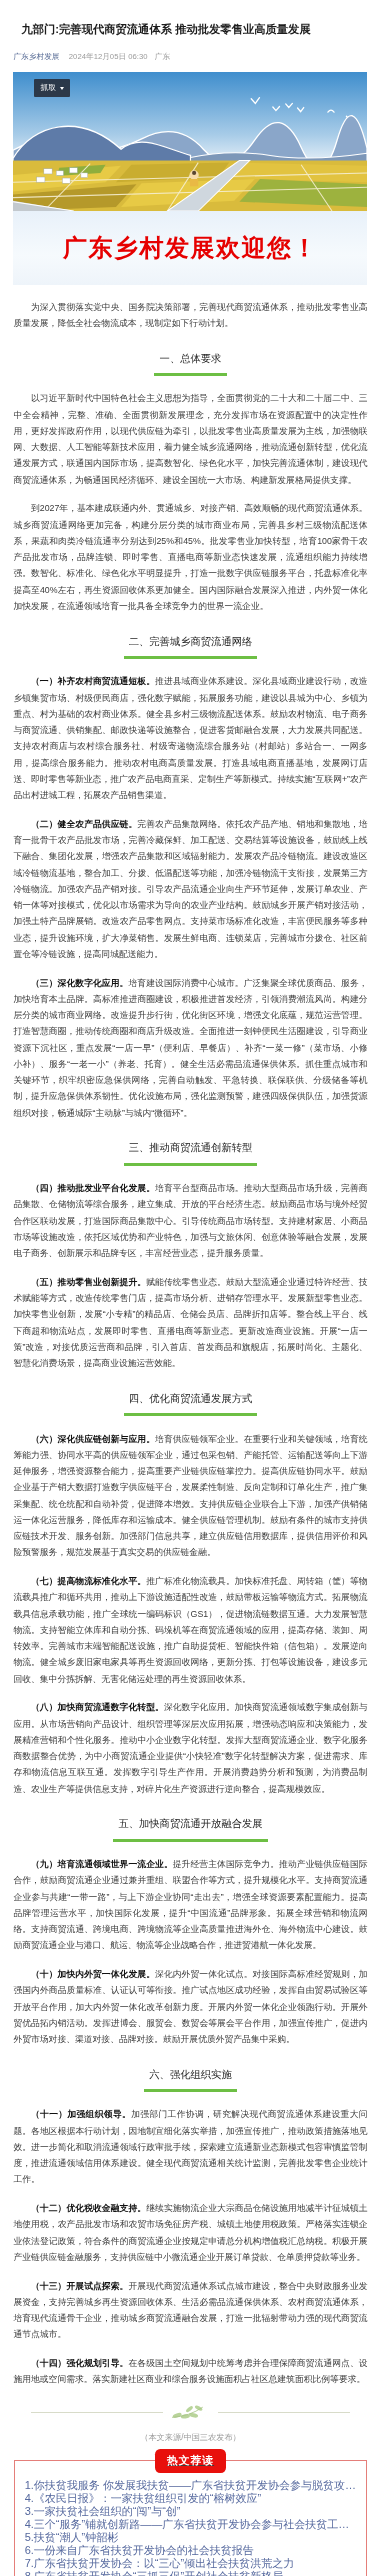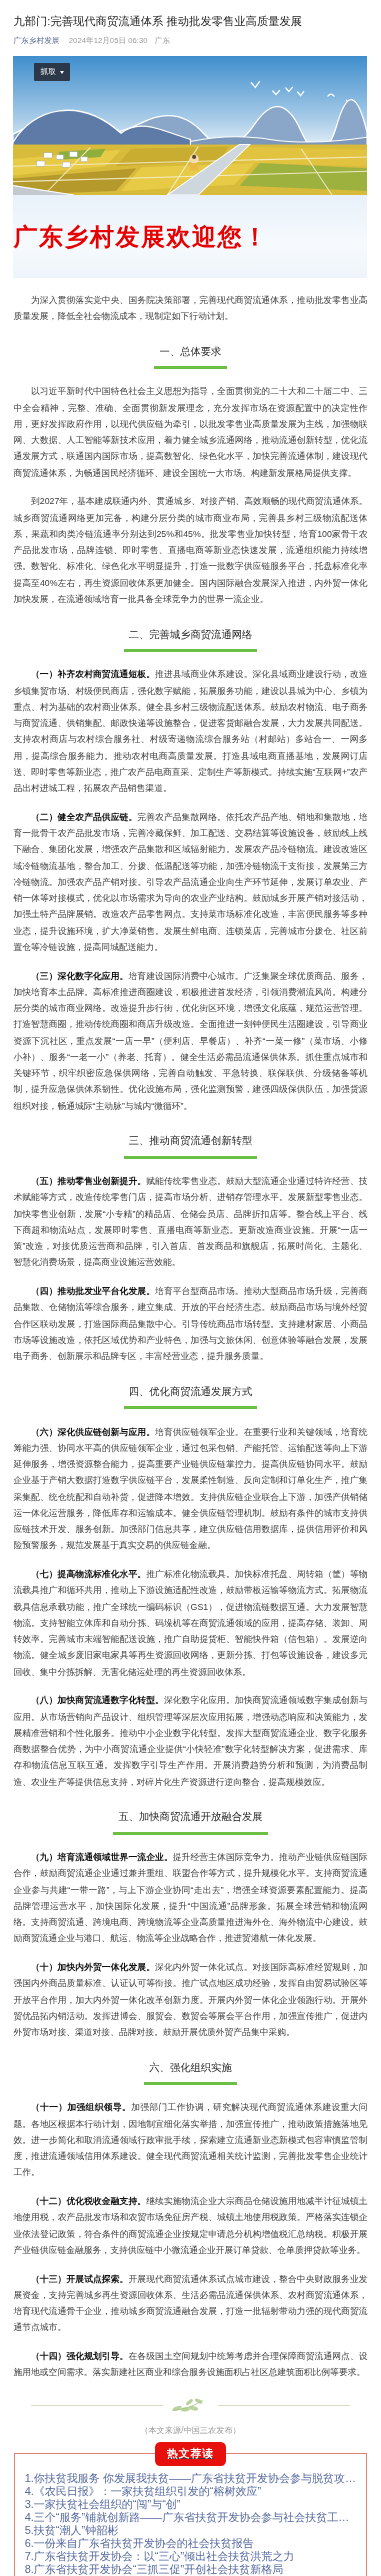--- a/index.html
+++ b/index.html
@@ -1,34 +1,34 @@
 <!DOCTYPE html>
 <html style="font-size:8.2px"><head>
 <meta charset="utf-8">
 <style>
   html,body{margin:0;padding:0;background:#ffffff;}
   body{font-family:"Liberation Sans","DejaVu Sans",sans-serif;color:#3c3c3c;}
   .page{width:381px;margin:0 auto;background:#fff;min-height:3105px;position:relative;}
 
   
-  .title{font-size:11.3px;line-height:1.45;font-weight:400;color:#1d1d1d;margin:0;padding:13.4px 13.4px 5.2px;}
+  .title{font-size:11.3px;line-height:1.45;font-weight:700;color:#1d1d1d;margin:8px;padding:13.4px 13.4px 5.2px;}
   .meta{padding:1px 13.4px 7.2px;font-size:7.7px;}
   .meta .acct{color:#576b95;margin-right:7.2px;}
   .meta .when,.meta .where{color:#9b9b9b;margin-right:5.2px;}
 
   
   .hero{position:relative;width:354px;height:139px;margin:3.1px 13.4px 0;overflow:hidden;}
   .hero svg{display:block;width:100%;height:100%;}
   .grab-btn{position:absolute;top:7.2px;left:21px;background:rgba(38,42,53,.88);color:#fff;
     font-size:7.7px;padding:3.6px 6.2px;border-radius:1px;display:flex;align-items:center;gap:4.1px;cursor:pointer;}
   .grab-btn .caret{width:0;height:0;border-left:2.6px solid transparent;border-right:2.6px solid transparent;border-top:3.1px solid #fff;}
 
   
-  .welcome{width:354px;height:83px;margin:0 13.4px;background:linear-gradient(180deg,#e8f1fa 0%,#f6fafd 60%,#eef4fa 100%);
-    display:flex;align-items:center;justify-content:flex-start;}
+  .welcome{width:354px;height:74px;margin:0 13.4px;background:linear-gradient(180deg,#e8f1fa 0%,#f6fafd 60%,#eef4fa 100%);
+    display:flex;align-items:center;justify-content:center;}
   .welcome span{color:#e60000;font-size:24px;font-weight:900;letter-spacing:1.5px;}
 
   
   .article{padding:13.4px 13.4px 0;font-size:8.8px;line-height:1.85;color:#3a3a3a;text-align:justify;}
   .para{margin:0 0 12.4px;text-indent:2em;}
   .para b{color:#111;}
   .sec-head-wrap{text-align:center;margin:17.5px 0 14.4px;text-indent:0;}
   .sec-head{display:inline-block;font-size:10.3px;font-weight:400;color:#1f1f1f;
     padding:0 5.2px 5.2px;border-bottom:3.6px solid #6dbf44;margin:0;}
 
@@ -130,22 +130,22 @@
     <p class="para">为深入贯彻落实党中央、国务院决策部署，完善现代商贸流通体系，推动批发零售业高质量发展，降低全社会物流成本，现制定如下行动计划。</p>
 
   <div class="sec-head-wrap"><h2 class="sec-head">一、总体要求</h2></div>
       <p class="para"><span>以习近平新时代中国特色社会主义思想为指导，全面贯彻党的二十大和二十届二中、三中全会精神，完整、准确、全面贯彻新发展理念，充分发挥市场在资源配置中的决定性作用，更好发挥政府作用，以现代供应链为牵引，以批发零售业高质量发展为主线，加强物联网、大数据、人工智能等新技术应用，着力健全城乡流通网络，推动流通创新转型，优化流通发展方式，联通国内国际市场，提高数智化、绿色化水平，加快完善流通体制，建设现代商贸流通体系，为畅通国民经济循环、建设全国统一大市场、构建新发展格局提供支撑。</span></p>
       <p class="para"><span>到2027年，基本建成联通内外、贯通城乡、对接产销、高效顺畅的现代商贸流通体系。城乡商贸流通网络更加完备，构建分层分类的城市商业布局，完善县乡村三级物流配送体系，果蔬和肉类冷链流通率分别达到25%和45%。批发零售业加快转型，培育100家骨干农产品批发市场，品牌连锁、即时零售、直播电商等新业态快速发展，流通组织能力持续增强。数智化、标准化、绿色化水平明显提升，打造一批数字供应链服务平台，托盘标准化率提高至40%左右，再生资源回收体系更加健全。国内国际融合发展深入推进，内外贸一体化加快发展，在流通领域培育一批具备全球竞争力的世界一流企业。</span></p>
       <div class="sec-head-wrap"><h2 class="sec-head">二、完善城乡商贸流通网络</h2></div>
       <p class="para"><b>（一）补齐农村商贸流通短板。</b><span>推进县域商业体系建设。深化县域商业建设行动，改造乡镇集贸市场、村级便民商店，强化数字赋能，拓展服务功能，建设以县城为中心、乡镇为重点、村为基础的农村商业体系。健全县乡村三级物流配送体系。鼓励农村物流、电子商务与商贸流通、供销集配、邮政快递等设施整合，促进客货邮融合发展，大力发展共同配送。支持农村商店与农村综合服务社、村级寄递物流综合服务站（村邮站）多站合一、一网多用，提高综合服务能力。推动农村电商高质量发展。打造县域电商直播基地，发展网订店送、即时零售等新业态，推广农产品电商直采、定制生产等新模式。持续实施“互联网+”农产品出村进城工程，拓展农产品销售渠道。</span></p>
       <p class="para"><b>（二）健全农产品供应链。</b><span>完善农产品集散网络。依托农产品产地、销地和集散地，培育一批骨干农产品批发市场，完善冷藏保鲜、加工配送、交易结算等设施设备，鼓励线上线下融合、集团化发展，增强农产品集散和区域辐射能力。发展农产品冷链物流。建设改造区域冷链物流基地，整合加工、分拨、低温配送等功能，加强冷链物流干支衔接，发展第三方冷链物流。加强农产品产销对接。引导农产品流通企业向生产环节延伸，发展订单农业、产销一体等对接模式，优化以市场需求为导向的农业产业结构。鼓励城乡开展产销对接活动，加强土特产品牌展销。改造农产品零售网点。支持菜市场标准化改造，丰富便民服务等多种业态，提升设施环境，扩大净菜销售。发展生鲜电商、连锁菜店，完善城市分拨仓、社区前置仓等冷链设施，提高同城配送能力。</span></p>
       <p class="para"><b>（三）深化数字化应用。</b><span>培育建设国际消费中心城市。广泛集聚全球优质商品、服务，加快培育本土品牌。高标准推进商圈建设，积极推进首发经济，引领消费潮流风尚。构建分层分类的城市商业网络。改造提升步行街，优化街区环境，增强文化底蕴，规范运营管理。打造智慧商圈，推动传统商圈和商店升级改造。全面推进一刻钟便民生活圈建设，引导商业资源下沉社区，重点发展“一店一早”（便利店、早餐店）、补齐“一菜一修”（菜市场、小修小补）、服务“一老一小”（养老、托育）。健全生活必需品流通保供体系。抓住重点城市和关键环节，织牢织密应急保供网络，完善自动触发、平急转换、联保联供、分级储备等机制，提升应急保供体系韧性。优化设施布局，强化监测预警，建强四级保供队伍，加强货源组织对接，畅通城际“主动脉”与城内“微循环”。</span></p>
       <div class="sec-head-wrap"><h2 class="sec-head">三、推动商贸流通创新转型</h2></div>
+      <p class="para"><b>（四）推动批发业平台化发展。</b><span>培育平台型商品市场。推动大型商品市场升级，完善商品集散、仓储物流等综合服务，建立集成、开放的平台经济生态。鼓励商品市场与境外经贸合作区联动发展，打造国际商品集散中心。引导传统商品市场转型。支持建材家居、小商品市场等设施改造，依托区域优势和产业特色，加强与文旅休闲、创意体验等融合发展，发展电子商务、创新展示和品牌专区，丰富经营业态，提升服务质量。</span></p>
       <p class="para"><b>（五）推动零售业创新提升。</b><span>赋能传统零售业态。鼓励大型流通企业通过特许经营、技术赋能等方式，改造传统零售门店，提高市场分析、进销存管理水平。发展新型零售业态。加快零售业创新，发展“小专精”的精品店、仓储会员店、品牌折扣店等。整合线上平台、线下商超和物流站点，发展即时零售、直播电商等新业态。更新改造商业设施。开展“一店一策”改造，对接优质运营商和品牌，引入首店、首发商品和旗舰店，拓展时尚化、主题化、智慧化消费场景，提高商业设施运营效能。</span></p>
-      <p class="para"><b>（四）推动批发业平台化发展。</b><span>培育平台型商品市场。推动大型商品市场升级，完善商品集散、仓储物流等综合服务，建立集成、开放的平台经济生态。鼓励商品市场与境外经贸合作区联动发展，打造国际商品集散中心。引导传统商品市场转型。支持建材家居、小商品市场等设施改造，依托区域优势和产业特色，加强与文旅休闲、创意体验等融合发展，发展电子商务、创新展示和品牌专区，丰富经营业态，提升服务质量。</span></p>
       <div class="sec-head-wrap"><h2 class="sec-head">四、优化商贸流通发展方式</h2></div>
       <p class="para"><b>（六）深化供应链创新与应用。</b><span>培育供应链领军企业。在重要行业和关键领域，培育统筹能力强、协同水平高的供应链领军企业，通过包采包销、产能托管、运输配送等向上下游延伸服务，增强资源整合能力，提高重要产业链供应链掌控力。提高供应链协同水平。鼓励企业基于产销大数据打造数字供应链平台，发展柔性制造、反向定制和订单化生产，推广集采集配、统仓统配和自动补货，促进降本增效。支持供应链企业联合上下游，加强产供销储运一体化运营服务，降低库存和运输成本。健全供应链管理机制。鼓励有条件的城市支持供应链技术开发、服务创新。加强部门信息共享，建立供应链信用数据库，提供信用评价和风险预警服务，规范发展基于真实交易的供应链金融。</span></p>
       <p class="para"><b>（七）提高物流标准化水平。</b><span>推广标准化物流载具。加快标准托盘、周转箱（筐）等物流载具推广和循环共用，推动上下游设施适配性改造，鼓励带板运输等物流方式。拓展物流载具信息承载功能，推广全球统一编码标识（GS1），促进物流链数据互通。大力发展智慧物流。支持智能立体库和自动分拣、码垛机等在商贸流通领域的应用，提高存储、装卸、周转效率。完善城市末端智能配送设施，推广自助提货柜、智能快件箱（信包箱）。发展逆向物流。健全城乡废旧家电家具等再生资源回收网络，更新分拣、打包等设施设备，建设多元回收、集中分拣拆解、无害化储运处理的再生资源回收体系。</span></p>
       <p class="para"><b>（八）加快商贸流通数字化转型。</b><span>深化数字化应用。加快商贸流通领域数字集成创新与应用。从市场营销向产品设计、组织管理等深层次应用拓展，增强动态响应和决策能力，发展精准营销和个性化服务。推动中小企业数字化转型。发挥大型商贸流通企业、数字化服务商数据整合优势，为中小商贸流通企业提供“小快轻准”数字化转型解决方案，促进需求、库存和物流信息互联互通。发挥数字引导生产作用。开展消费趋势分析和预测，为消费品制造、农业生产等提供信息支持，对碎片化生产资源进行逆向整合，提高规模效应。</span></p>
       <div class="sec-head-wrap"><h2 class="sec-head">五、加快商贸流通开放融合发展</h2></div>
       <p class="para"><b>（九）培育流通领域世界一流企业。</b><span>提升经营主体国际竞争力。推动产业链供应链国际合作，鼓励商贸流通企业通过兼并重组、联盟合作等方式，提升规模化水平。支持商贸流通企业参与共建“一带一路”，与上下游企业协同“走出去”，增强全球资源要素配置能力。提高品牌管理运营水平，加快国际化发展，提升“中国流通”品牌形象。拓展全球营销和物流网络。支持商贸流通、跨境电商、跨境物流等企业高质量推进海外仓、海外物流中心建设。鼓励商贸流通企业与港口、航运、物流等企业战略合作，推进贸港航一体化发展。</span></p>
       <p class="para"><b>（十）加快内外贸一体化发展。</b><span>深化内外贸一体化试点。对接国际高标准经贸规则，加强国内外商品质量标准、认证认可等衔接。推广试点地区成功经验，发挥自由贸易试验区等开放平台作用，加大内外贸一体化改革创新力度。开展内外贸一体化企业领跑行动。开展外贸优品拓内销活动。发挥进博会、服贸会、数贸会等展会平台作用，加强宣传推广，促进内外贸市场对接、渠道对接、品牌对接。鼓励开展优质外贸产品集中采购。</span></p>
       <div class="sec-head-wrap"><h2 class="sec-head">六、强化组织实施</h2></div>
       <p class="para"><b>（十一）加强组织领导。</b><span>加强部门工作协调，研究解决现代商贸流通体系建设重大问题。各地区根据本行动计划，因地制宜细化落实举措，加强宣传推广，推动政策措施落地见效。进一步简化和取消流通领域行政审批手续，探索建立流通新业态新模式包容审慎监管制度，推进流通领域信用体系建设。健全现代商贸流通相关统计监测，完善批发零售企业统计工作。</span></p>
       <p class="para"><b>（十二）优化税收金融支持。</b><span>继续实施物流企业大宗商品仓储设施用地减半计征城镇土地使用税，农产品批发市场和农贸市场免征房产税、城镇土地使用税政策。严格落实连锁企业依法登记政策，符合条件的商贸流通企业按规定申请总分机构增值税汇总纳税。积极开展产业链供应链金融服务，支持供应链中小微流通企业开展订单贷款、仓单质押贷款等业务。</span></p>

